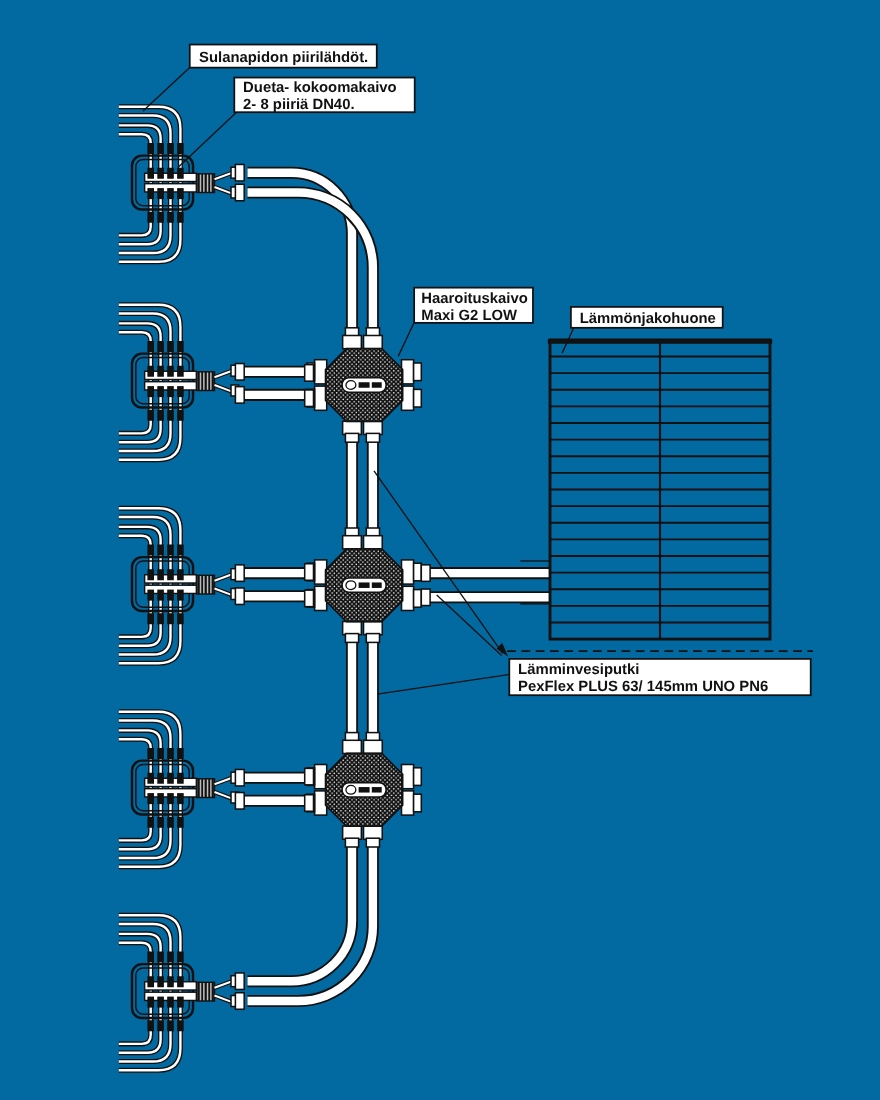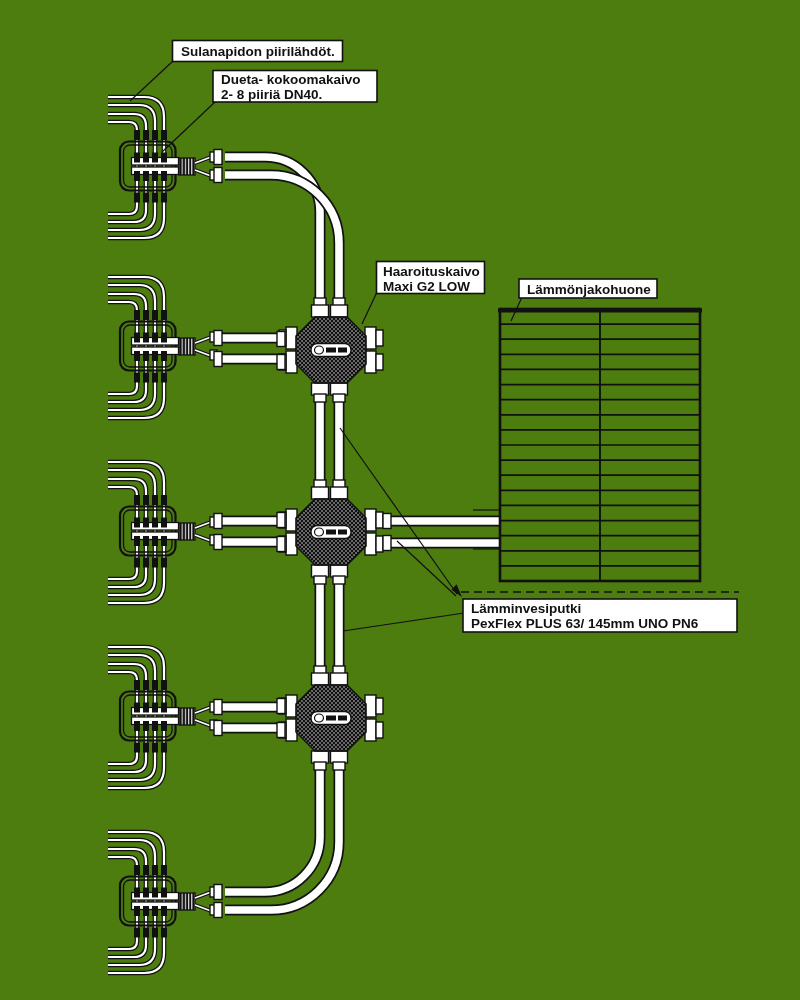--- a/index.html
+++ b/index.html
@@ -1,16 +1,16 @@
 <!DOCTYPE html>
 <html><head>
 <meta charset="utf-8">
 <style>
   html,body{margin:0;padding:0;background:#fff;}
-  .canvas{width:800px;height:1000px;background:#4d7c0f;position:relative;overflow:hidden;}
+  .canvas{width:800px;height:1000px;background:#0369a1;position:relative;overflow:hidden;}
   svg{display:block;}
   text{font-family:"Liberation Sans",sans-serif;font-weight:700;fill:#111;}
   .lblbox{fill:#fff;stroke:#111;stroke-width:1.6;}
   .cap{fill:#fff;stroke:#111;stroke-width:1.4;}
   .fit{fill:#111;stroke:none;}
   .thin{stroke:#111;stroke-width:1.2;fill:none;}
   .boxline{fill:none;stroke:#111;}
 </style>
 </head>
 <body>

